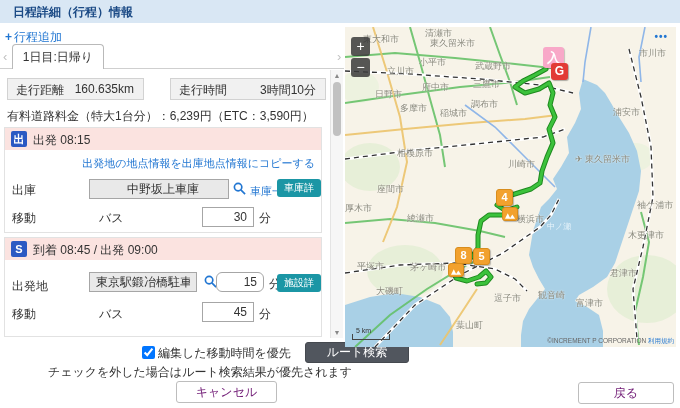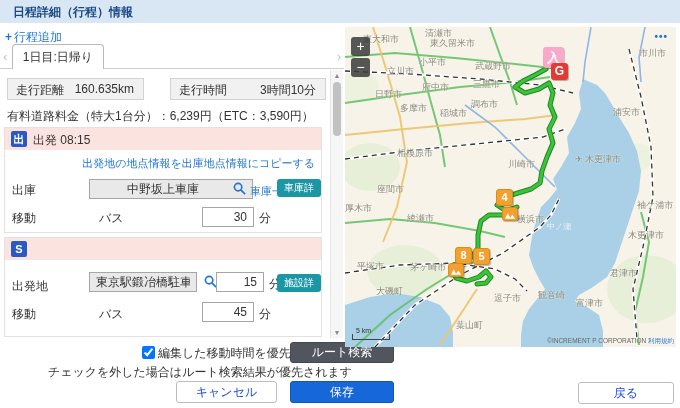--- a/index.html
+++ b/index.html
@@ -38,23 +38,23 @@
   
   .sbar{position:absolute;left:330px;top:70px;width:12px;height:268px;background:#f6f6f6;border-left:1px solid #e4e4e4;}
   .sbar .ar{position:absolute;left:0;width:12px;font-size:7px;color:#888;text-align:center;}
   .sbar .thumb{position:absolute;left:2px;top:12px;width:8px;height:54px;background:#c1c1c1;border-radius:4px;}
   
   .route-cond{position:absolute;left:3px;top:346px;font-size:12px;color:#2176d2;cursor:pointer;}
   .chkwrap{position:absolute;left:142px;top:345px;font-size:12px;color:#333;}
   .chkwrap input{vertical-align:-2px;margin:0 3px 0 0;}
   .note{position:absolute;left:20px;top:364px;width:360px;text-align:center;font-size:12px;color:#333;}
   .btn{position:absolute;box-sizing:border-box;font-size:12px;text-align:center;border-radius:3px;cursor:pointer;font-family:inherit;}
-  .btn-dark{background:#51565e;color:#fff;border:1px solid #45494f;}
+  .btn-dark{background:#51565e;color:#fff;border:1px solid #45494f;margin-left:15px;}
   .btn-blue{background:#1667d9;color:#fff;border:1px solid #1256b8;}
-  .btn-plain{background:#fff;color:#1d4ed8;border:1px solid #bdbdbd;}
+  .btn-plain{background:#fff;color:#701a75;border:1px solid #bdbdbd;}
   
   .map{position:absolute;left:345px;top:27px;width:331px;height:320px;background:#f7f3e8;overflow:hidden;}
   .map svg.base{position:absolute;left:0;top:0;}
   .mlabel{position:absolute;font-size:9px;color:#8b8a7d;white-space:nowrap;text-shadow:0 0 2px #fff;}
   .mlabel.water{color:#e8f4fb;text-shadow:none;font-size:8px;}
   .marker{position:absolute;box-sizing:border-box;text-align:center;cursor:pointer;}
   .marker.num{width:17px;height:17px;background:#f2a12e;border:1px solid #d88d1d;border-radius:3px;color:#fff;
               font-size:11px;font-weight:bold;line-height:15px;box-shadow:1px 1px 1px rgba(0,0,0,.25);}
   .marker.mountain{width:16px;height:14px;background:#f2a12e;border:1px solid #d88d1d;border-radius:3px;
               box-shadow:1px 1px 1px rgba(0,0,0,.25);line-height:12px;}
@@ -98,63 +98,63 @@
 
   <div class="toll">有料道路料金（特大1台分）：6,239円（ETC：3,590円）</div>
 
   <div class="section" style="top:127px;height:106px;">
     <div class="sec-head">
       <span class="badge">出</span>
       <span class="sec-title">出発 08:15</span>
     </div>
     <span class="copylink">出発地の地点情報を出庫地点情報にコピーする</span>
     <span class="row-label" style="top:54px;">出庫</span>
-    <input class="fld ro" style="left: 84px; top: 51px; width: 164px; padding-left: 37px;" readonly="" value="中野坂上車庫">
+    <input class="fld ro" style="left: 84px; top: 51px; width: 140px; padding-left: 37px;" readonly="" value="中野坂上車庫">
     <svg class="sicon" style="left:228px;top:54px;" viewBox="0 0 14 14">
         <circle cx="5.5" cy="5.5" r="4" fill="none" stroke="#2176d2" stroke-width="1.8"></circle>
         <line x1="8.5" y1="8.5" x2="13" y2="13" stroke="#2176d2" stroke-width="1.8"></line>
       </svg>
     <span class="link-sm" style="left:245px;top:56px;">車庫一覧</span>
     <button class="teal-btn" style="left:272px;top:51px;">車庫詳細</button>
     <span class="row-label" style="top:82px;">移動</span>
     <span class="txt" style="left:94px;top:82px;">バス</span>
     <input class="fld num" style="left: 197px; top: 79px; width: 52px;" value="30">
     <span class="txt" style="left:254px;top:82px;">分</span>
   </div>
 
   <div class="section" style="top:237px;height:100px;">
     <div class="sec-head">
       <span class="badge">S</span>
+      <span class="sec-title">到着 08:45 / 出発 09:00</span>
     </div>
     <span class="row-label" style="top:40px;">出発地</span>
     <input class="fld ro" style="left: 84px; top: 34px; width: 108px;" readonly="" value="東京駅鍛冶橋駐車場">
     <svg class="sicon" style="left:199px;top:37px;" viewBox="0 0 14 14">
         <circle cx="5.5" cy="5.5" r="4" fill="none" stroke="#2176d2" stroke-width="1.8"></circle>
         <line x1="8.5" y1="8.5" x2="13" y2="13" stroke="#2176d2" stroke-width="1.8"></line>
       </svg>
-    <input class="fld ro num" style="left: 211px; top: 34px; width: 48px;" readonly="" value="15">
+    <input class="fld ro num" style="left: 211px; top: 34px; width: 48px; border-radius: 6px;" readonly="" value="15">
     <span class="txt" style="left:264px;top:38px;">分</span>
     <button class="teal-btn" style="left:272px;top:36px;">施設詳細</button>
     <span class="row-label" style="top:68px;">移動</span>
     <span class="txt" style="left:94px;top:68px;">バス</span>
     <input class="fld num" style="left: 197px; top: 64px; width: 52px;" value="45">
     <span class="txt" style="left:254px;top:68px;">分</span>
   </div>
 
   <div class="sbar">
     <span class="ar" style="top:2px;">▲</span>
     <div class="thumb"></div>
     <span class="ar" style="bottom:2px;">▼</span>
   </div>
 
   <label class="chkwrap"><input type="checkbox" checked="" style=""><span>編集した移動時間を優先</span></label>
   <button class="btn btn-dark" style="left:290px;top:342px;width:104px;height:21px;">ルート検索</button>
   <div class="note">チェックを外した場合はルート検索結果が優先されます</div>
   <button class="btn btn-plain" style="left:176px;top:381px;width:101px;height:22px;">キャンセル</button>
-  <button class="btn btn-blue" style="left:290px;top:381px;width:104px;height:22px;">保存</button>
   <button class="btn btn-plain" style="left:578px;top:382px;width:96px;height:22px;">戻る</button>
 
   <div class="map">
     <svg class="base" width="331" height="320" viewBox="0 0 331 320">
       <rect x="0" y="0" width="331" height="320" fill="#f7f3e8"></rect>
       <ellipse cx="25" cy="140" rx="30" ry="24" fill="#e7efd8"></ellipse>
       <ellipse cx="60" cy="244" rx="38" ry="26" fill="#e7efd8"></ellipse>
       <ellipse cx="14" cy="60" rx="20" ry="16" fill="#edf2df"></ellipse>
       <ellipse cx="302" cy="262" rx="40" ry="34" fill="#e7efd8"></ellipse>
       <ellipse cx="290" cy="130" rx="18" ry="14" fill="#edf2df"></ellipse>
@@ -214,21 +214,21 @@
         <span class="mlabel" style="left: 294px; top: 20px;">市川市</span>
         <span class="mlabel" style="left: 77px; top: 54px;">府中市</span>
         <span class="mlabel" style="left: 128px; top: 51px;">三鷹市</span>
         <span class="mlabel" style="left: 30px; top: 61px;">日野市</span>
         <span class="mlabel" style="left: 126px; top: 71px;">調布市</span>
         <span class="mlabel" style="left: 55px; top: 75px;">多摩市</span>
         <span class="mlabel" style="left: 95px; top: 80px;">稲城市</span>
         <span class="mlabel" style="left: 268px; top: 79px;">浦安市</span>
         <span class="mlabel" style="left: 52px; top: 120px;">相模原市</span>
         <span class="mlabel" style="left: 163px; top: 131px;">川崎市</span>
-        <span class="mlabel" style="left: 230px; top: 126px;">✈ 木更津市</span>
+        <span class="mlabel" style="left: 230px; top: 126px;">✈ 東久留米市</span>
         <span class="mlabel" style="left: 32px; top: 156px;">座間市</span>
         <span class="mlabel" style="left: 0px; top: 175px;">厚木市</span>
         <span class="mlabel" style="left: 292px; top: 172px;">袖ケ浦市</span>
         <span class="mlabel" style="left: 62px; top: 185px;">綾瀬市</span>
         <span class="mlabel" style="left: 172px; top: 186px;">横浜市</span>
         <span class="mlabel water" style="left: 202px; top: 194px;">中ノ瀬</span>
         <span class="mlabel" style="left: 283px; top: 202px;">木更津市</span>
         <span class="mlabel" style="left: 12px; top: 233px;">平塚市</span>
         <span class="mlabel" style="left: 65px; top: 234px;">茅ヶ崎市</span>
         <span class="mlabel" style="left: 265px; top: 240px;">君津市</span>

